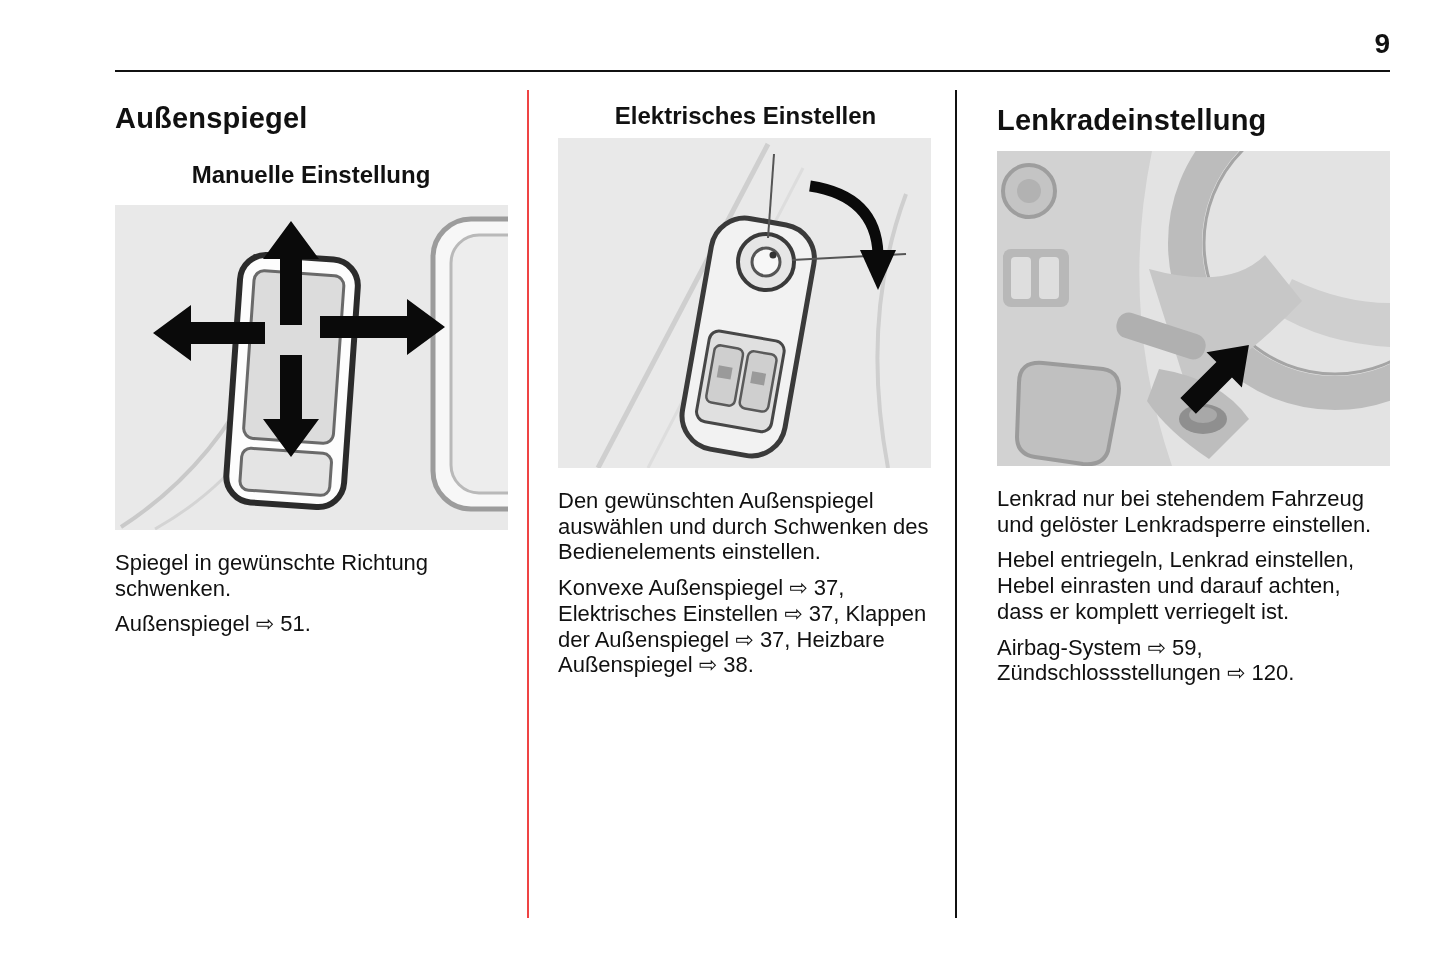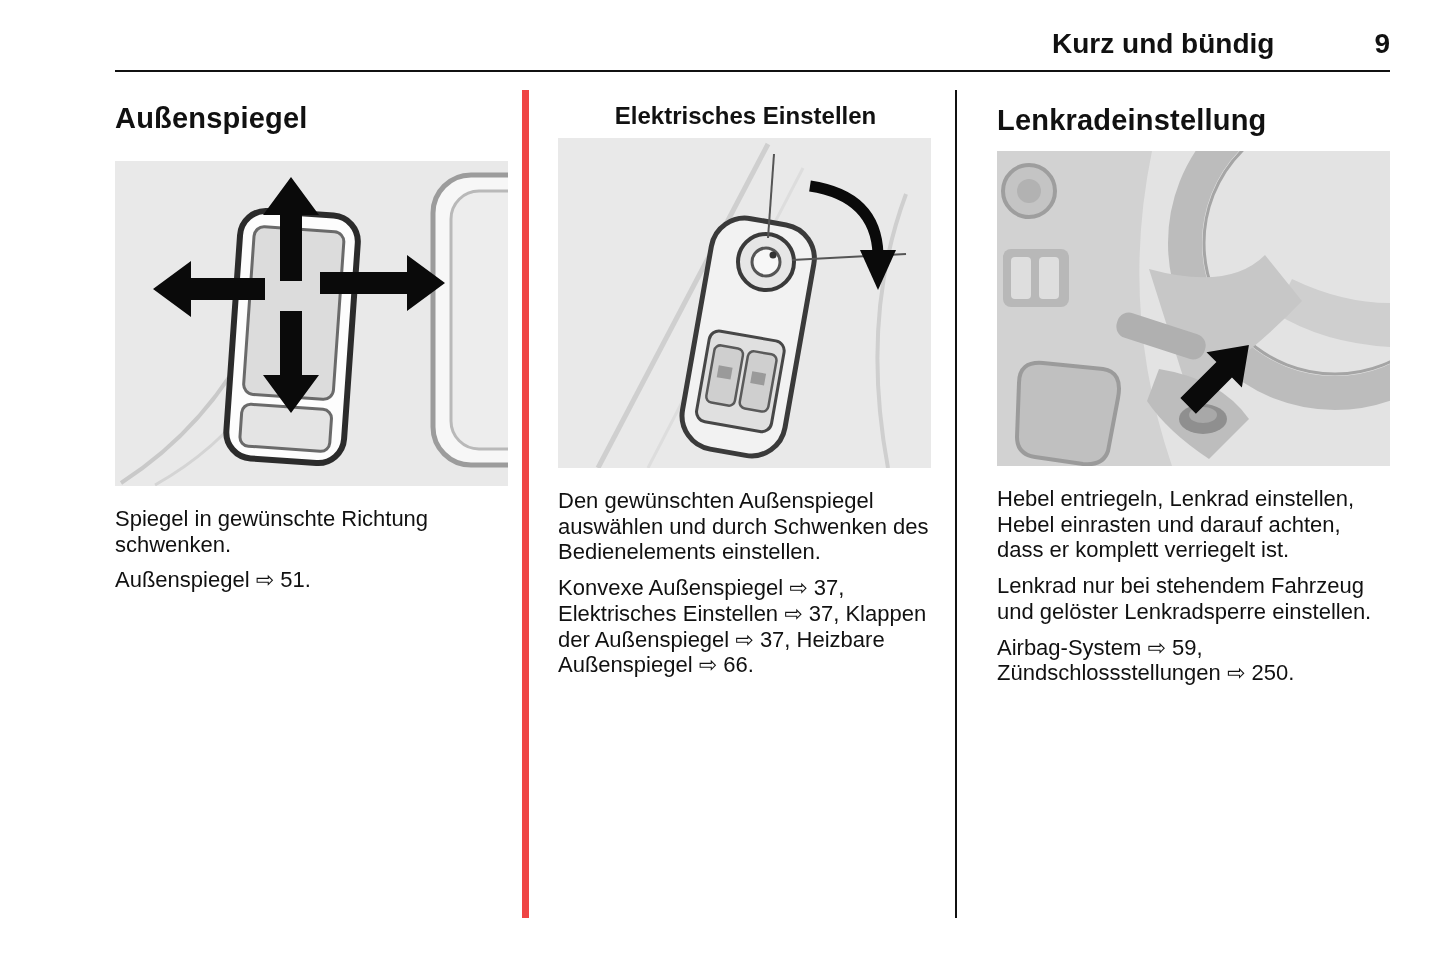--- a/index.html
+++ b/index.html
@@ -23,21 +23,21 @@
   .header-page  { font-size: 28px; font-weight: bold; margin-left: 100px; }
   .header-rule { border-bottom: 2px solid #111; }
 
   
   .columns {
     display: flex;
     margin-top: 18px;
     min-height: 828px;
   }
   .col { padding-top: 2px; }
-  .col1 { width: 414px; padding-right: 20px; border-right: 7px solid #ef4444; }
+  .col1 { width: 414px; padding-right: 20px; border-right: 2px solid #ef4444; }
   .col2 { width: 446px; padding-left: 29px; padding-right: 22px; border-right: 2px solid #111; }
   .col3 { flex: 1; padding-left: 40px; }
 
   h1.heading { font-size: 29px; font-weight: bold; margin: 10px 0 26px; letter-spacing: 0.2px; }
   .col3 h1.heading { margin: 12px 0 14px; }
   h2.subheading { font-size: 24px; font-weight: bold; margin: 0 0 16px; text-align: center; }
   .col2 h2.subheading { margin: 10px 0 8px; }
 
   figure.illus { margin: 0 0 20px; line-height: 0; }
   figure.illus svg { display: block; }
@@ -47,29 +47,29 @@
     line-height: 1.17;
     margin: 0 0 10px;
   }
 </style>
 </head>
 <body>
 
 <div class="page">
 
   <div class="header-row">
-    <span class="header-title">Kurz und bündig</span>
     <span class="header-page">9</span>
   </div>
   <div class="header-rule"></div>
 
   <main class="columns">
 
     <section class="col col1">
       <h1 class="heading">Außenspiegel</h1>
+      <h2 class="subheading">Manuelle Einstellung</h2>
 
       <figure class="illus">
         <svg viewBox="0 0 393 325" width="393" height="325">
           <rect width="393" height="325" fill="#e9e9e9"></rect>
 
           <rect x="318" y="14" width="150" height="290" rx="38" fill="#f7f7f7" stroke="#9c9c9c" stroke-width="5"></rect>
           <rect x="336" y="30" width="120" height="258" rx="28" fill="#ededed" stroke="#b9b9b9" stroke-width="3"></rect>
           <path d="M6 322 Q110 255 158 132" stroke="#c9c9c9" stroke-width="4" fill="none"></path>
           <path d="M40 324 Q140 268 182 160" stroke="#d4d4d4" stroke-width="3" fill="none"></path>
 
@@ -116,21 +116,21 @@
 
           <line x1="216" y1="16" x2="210" y2="100" stroke="#555" stroke-width="2"></line>
           <line x1="234" y1="122" x2="348" y2="116" stroke="#555" stroke-width="2"></line>
 
           <path d="M252 48 Q318 58 320 116" stroke="#0a0a0a" stroke-width="11" fill="none"></path>
           <polygon points="320,152 302,112 338,112" fill="#0a0a0a"></polygon>
         </svg>
       </figure>
 
       <p class="body-text">Den gewünschten Außenspiegel auswählen und durch Schwenken des Bedienelements einstellen.</p>
-      <p class="body-text">Konvexe Außenspiegel ⇨ 37, Elektrisches Einstellen ⇨ 37, Klappen der Außenspiegel ⇨ 37, Heizbare Außenspiegel ⇨ 66.</p>
+      <p class="body-text">Konvexe Außenspiegel ⇨ 37, Elektrisches Einstellen ⇨ 37, Klappen der Außenspiegel ⇨ 37, Heizbare Außenspiegel ⇨ 38.</p>
     </section>
 
     <section class="col col3">
       <h1 class="heading">Lenkradeinstellung</h1>
 
       <figure class="illus">
         <svg viewBox="0 0 393 315" width="393" height="315">
           <rect width="393" height="315" fill="#e3e3e3"></rect>
 
           <path d="M0 0 H155 Q122 160 175 315 H0 Z" fill="#d2d2d2"></path>
@@ -153,19 +153,19 @@
 
           <ellipse cx="206" cy="268" rx="24" ry="15" fill="#8f8f8f"></ellipse>
           <ellipse cx="206" cy="264" rx="14" ry="8" fill="#a8a8a8"></ellipse>
 
           <g transform="translate(218,228) rotate(45)">
             <polygon points="0,-48 -25,-13 -11,-13 -11,38 11,38 11,-13 25,-13" fill="#0a0a0a"></polygon>
           </g>
         </svg>
       </figure>
 
+      <p class="body-text">Lenkrad nur bei stehendem Fahrzeug und gelöster Lenkradsperre einstellen.</p>
       <p class="body-text">Hebel entriegeln, Lenkrad einstellen, Hebel einrasten und darauf achten, dass er komplett verriegelt ist.</p>
-      <p class="body-text">Lenkrad nur bei stehendem Fahrzeug und gelöster Lenkradsperre einstellen.</p>
-      <p class="body-text">Airbag-System ⇨ 59, Zündschlossstellungen ⇨ 250.</p>
+      <p class="body-text">Airbag-System ⇨ 59, Zündschlossstellungen ⇨ 120.</p>
     </section>
 
   </main>
 </div>
 
 </body></html>

